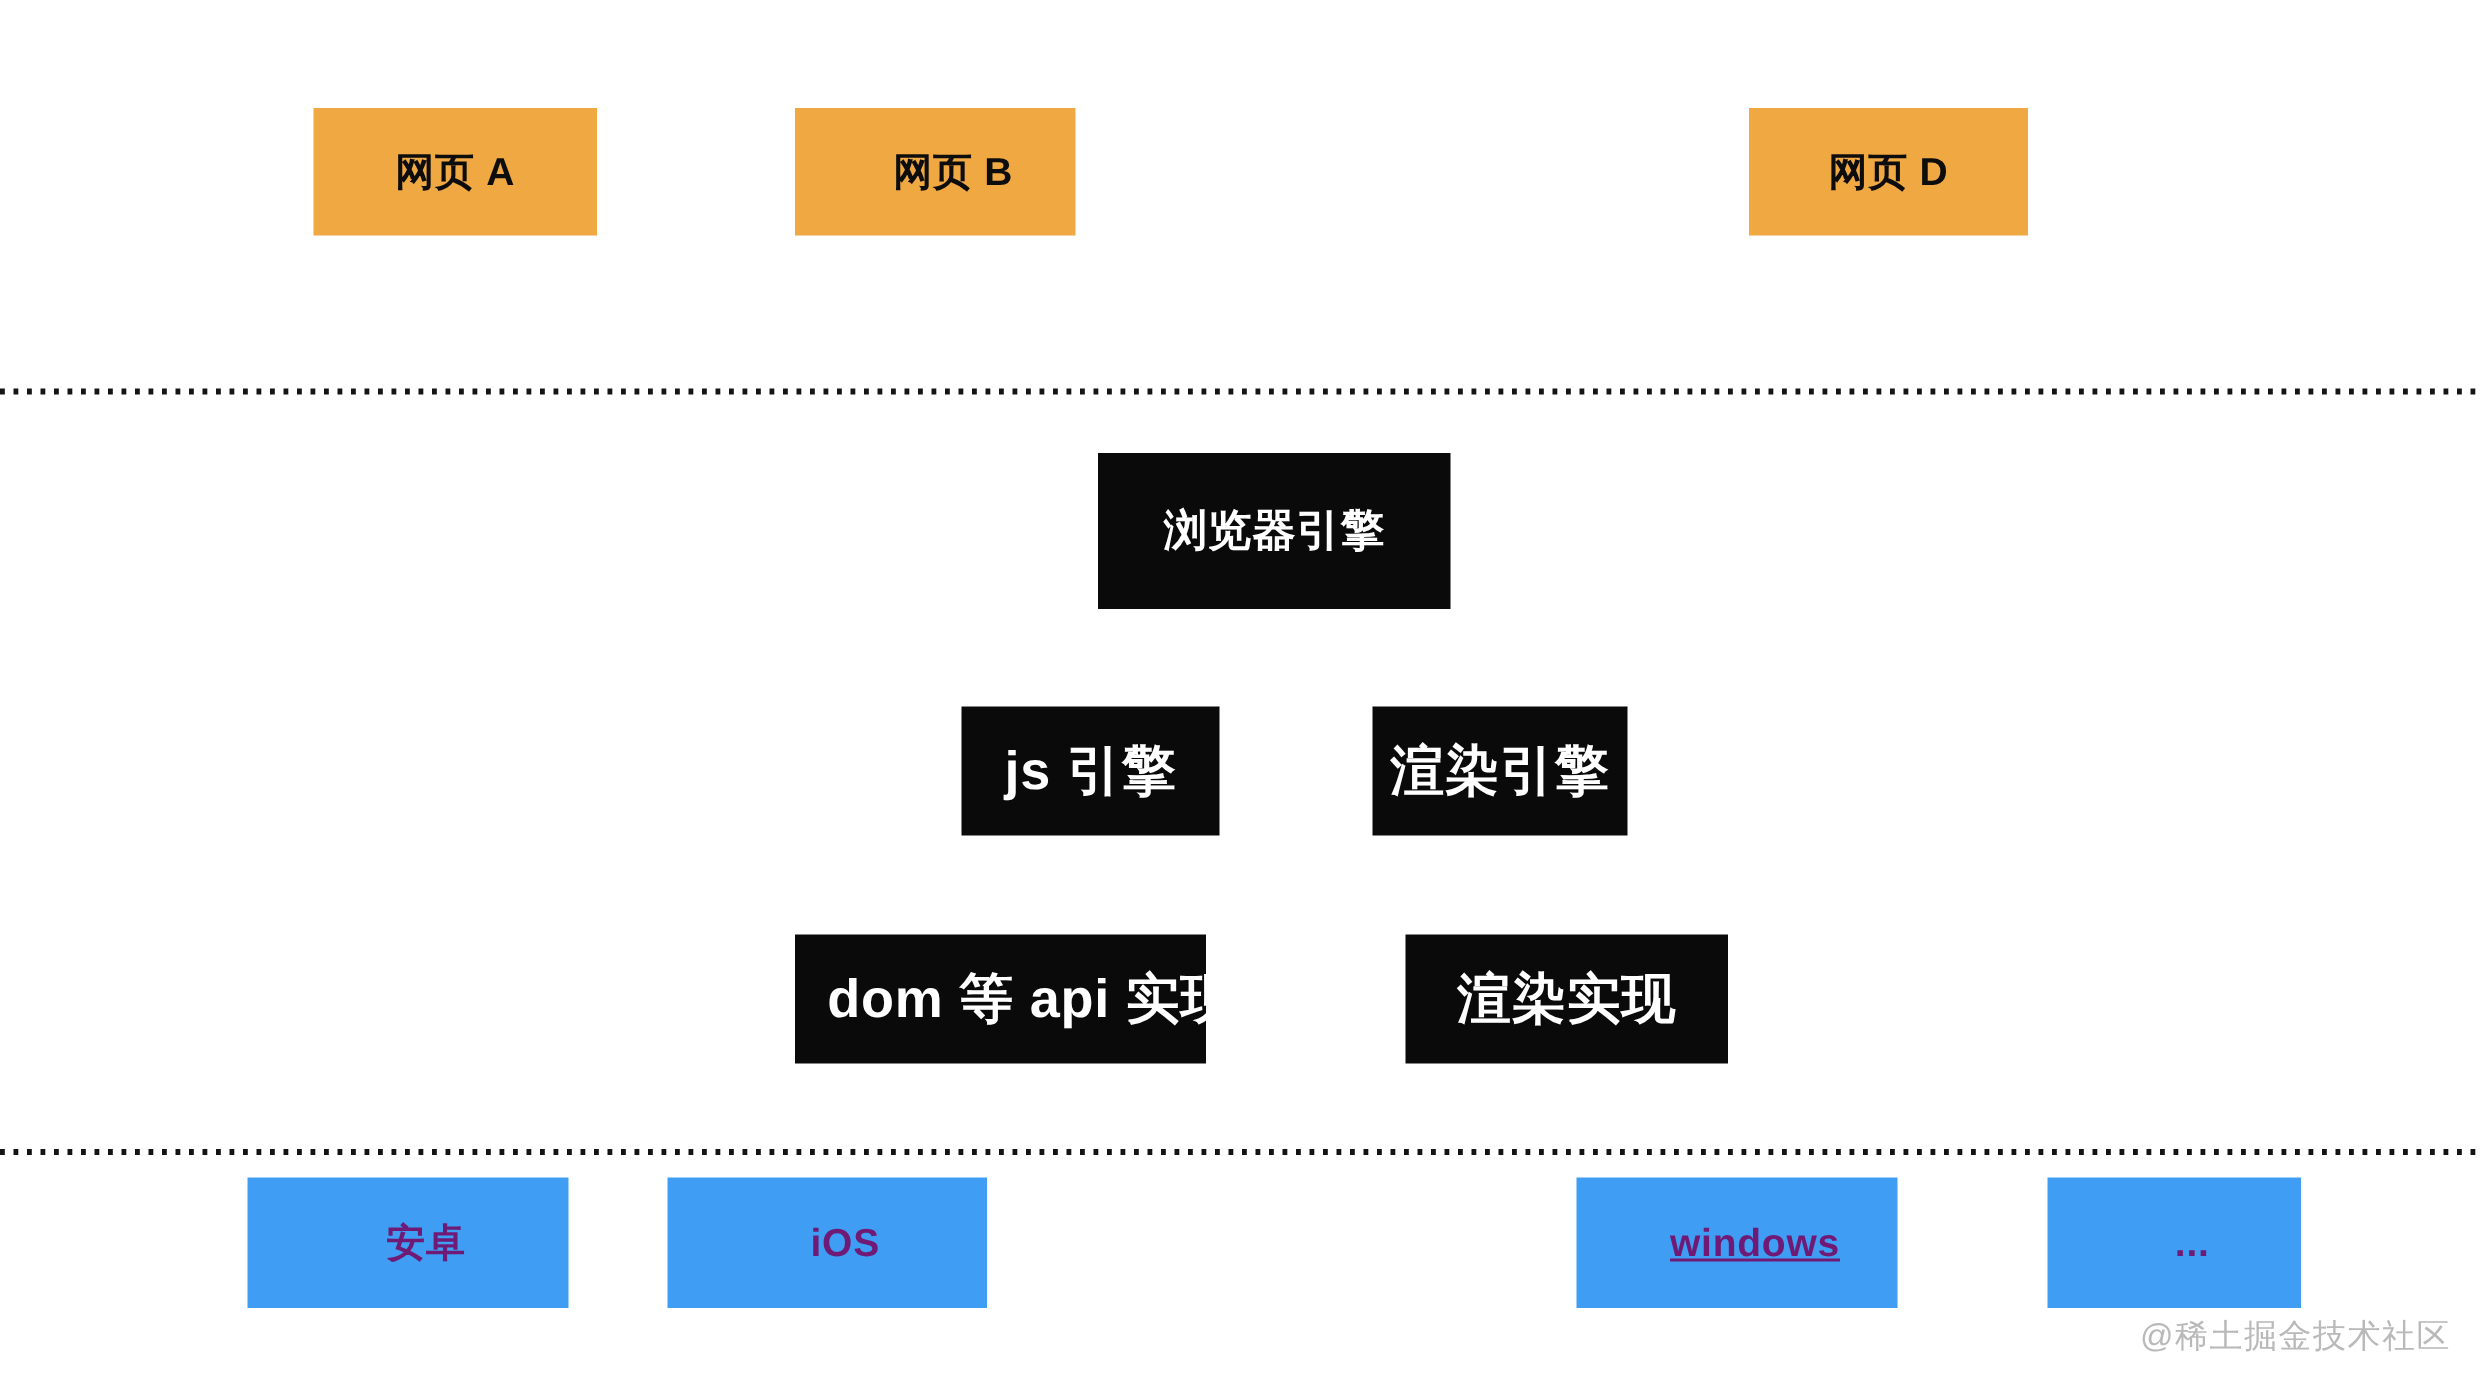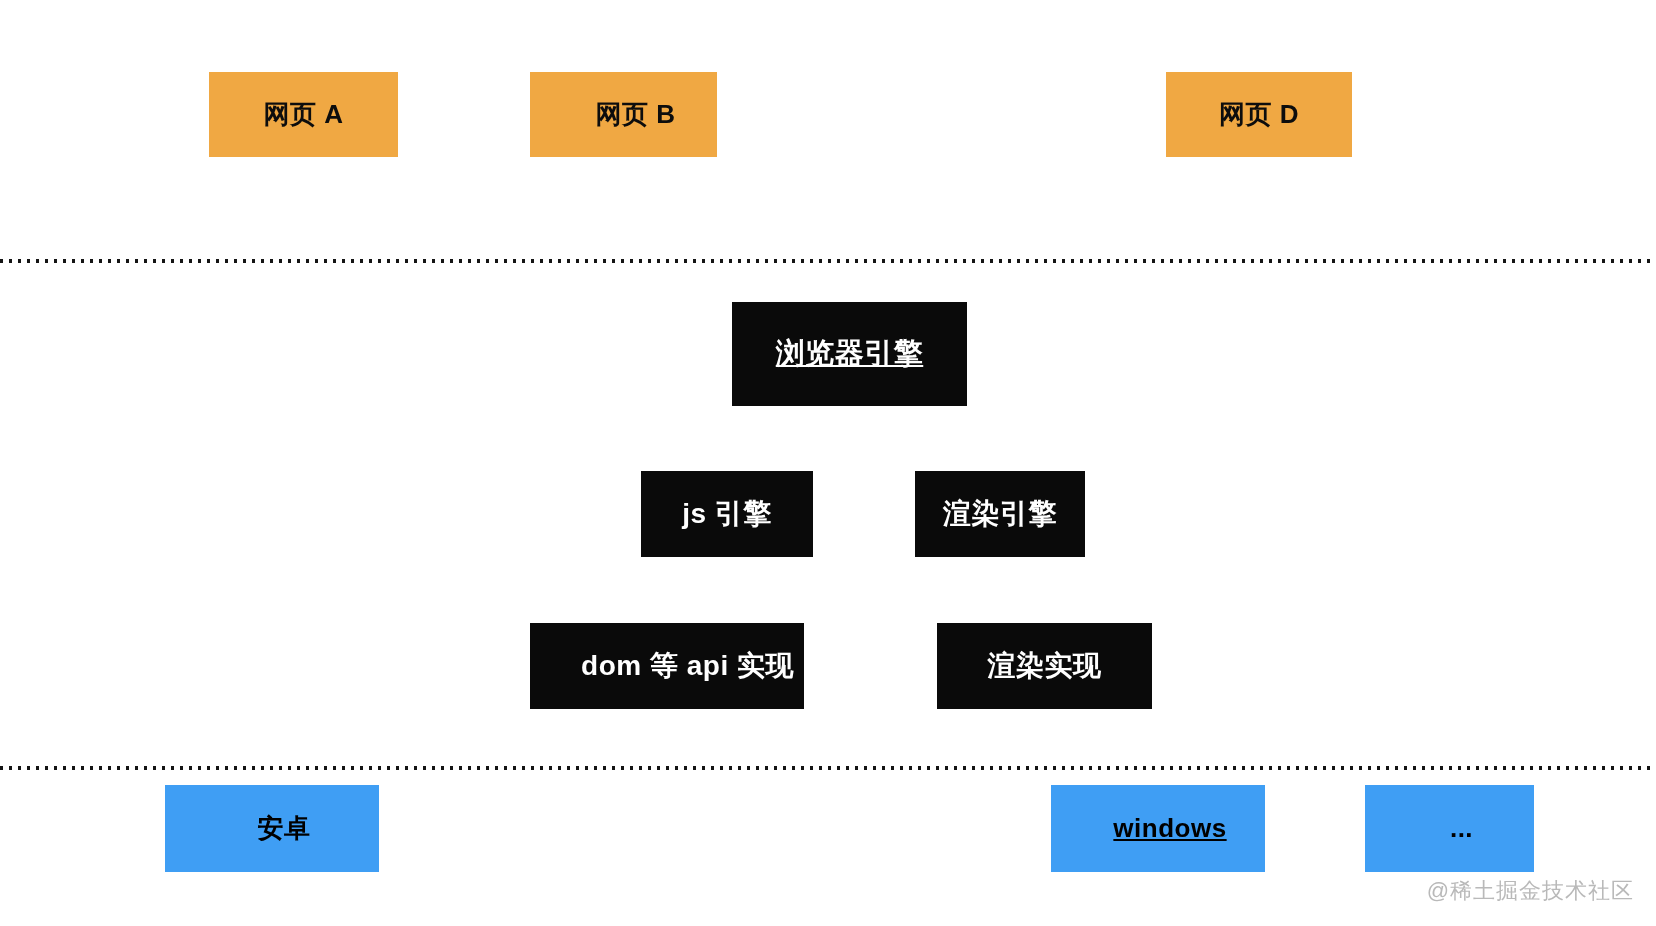--- a/index.html
+++ b/index.html
@@ -23,25 +23,25 @@
       white-space: nowrap;
     }
     .webpage-box {
       background: #F0A843;
       color: #0d0d0d;
       font-size: 26px;
     }
     .engine-box {
       background: #0a0a0a;
       color: #ffffff;
-      font-size: 28px;
+      font-size: 36px;
     }
     .platform-box {
       background: #3F9EF4;
-      color: #000000;
+      color: #701a75;
       font-size: 26px;
       padding-left: 24px;
     }
     .divider {
       position: absolute;
       left: 0;
       width: 1656px;
       height: 4px;
       background-image: repeating-linear-gradient(to right, #141414 0px, #141414 3px, transparent 3px, transparent 9px);
       background-repeat: repeat-x;
@@ -61,29 +61,30 @@
 <body>
 
 <div class="canvas">
 
   <div class="box webpage-box" style="left:209px; top:72px; width:189px; height:85px;">网页 A</div>
   <div class="box webpage-box" style="left:530px; top:72px; width:187px; height:85px;padding-left:24px;">网页 B</div>
   <div class="box webpage-box" style="left:1166px; top:72px; width:186px; height:85px;">网页 D</div>
 
   <div class="divider" style="top:259px;"></div>
 
-  <div class="box engine-box" style="left:732px; top:302px; width:235px; height:104px; font-size:29px;text-decoration:underline;">浏览器引擎</div>
+  <div class="box engine-box" style="left:732px; top:302px; width:235px; height:104px; font-size:29px;">浏览器引擎</div>
 
   <div class="box engine-box" style="left:641px; top:471px; width:172px; height:86px;">js 引擎</div>
   <div class="box engine-box" style="left:915px; top:471px; width:170px; height:86px;">渲染引擎</div>
 
   <div class="box engine-box" style="left:530px; top:623px; width:274px; height:86px;padding-left:41px;">dom 等 api 实现</div>
   <div class="box engine-box" style="left:937px; top:623px; width:215px; height:86px;">渲染实现</div>
 
   <div class="divider" style="top:766px;"></div>
 
   <div class="box platform-box" style="left:165px; top:785px; width:214px; height:87px;">安卓</div>
+  <div class="box platform-box" style="left:445px; top:785px; width:213px; height:87px;">iOS</div>
   <div class="box platform-box" style="left:1051px; top:785px; width:214px; height:87px;text-decoration:underline;">windows</div>
   <div class="box platform-box" style="left:1365px; top:785px; width:169px; height:87px;">...</div>
 
   <div class="watermark">@稀土掘金技术社区</div>
 
 </div>
 
 </body></html>

